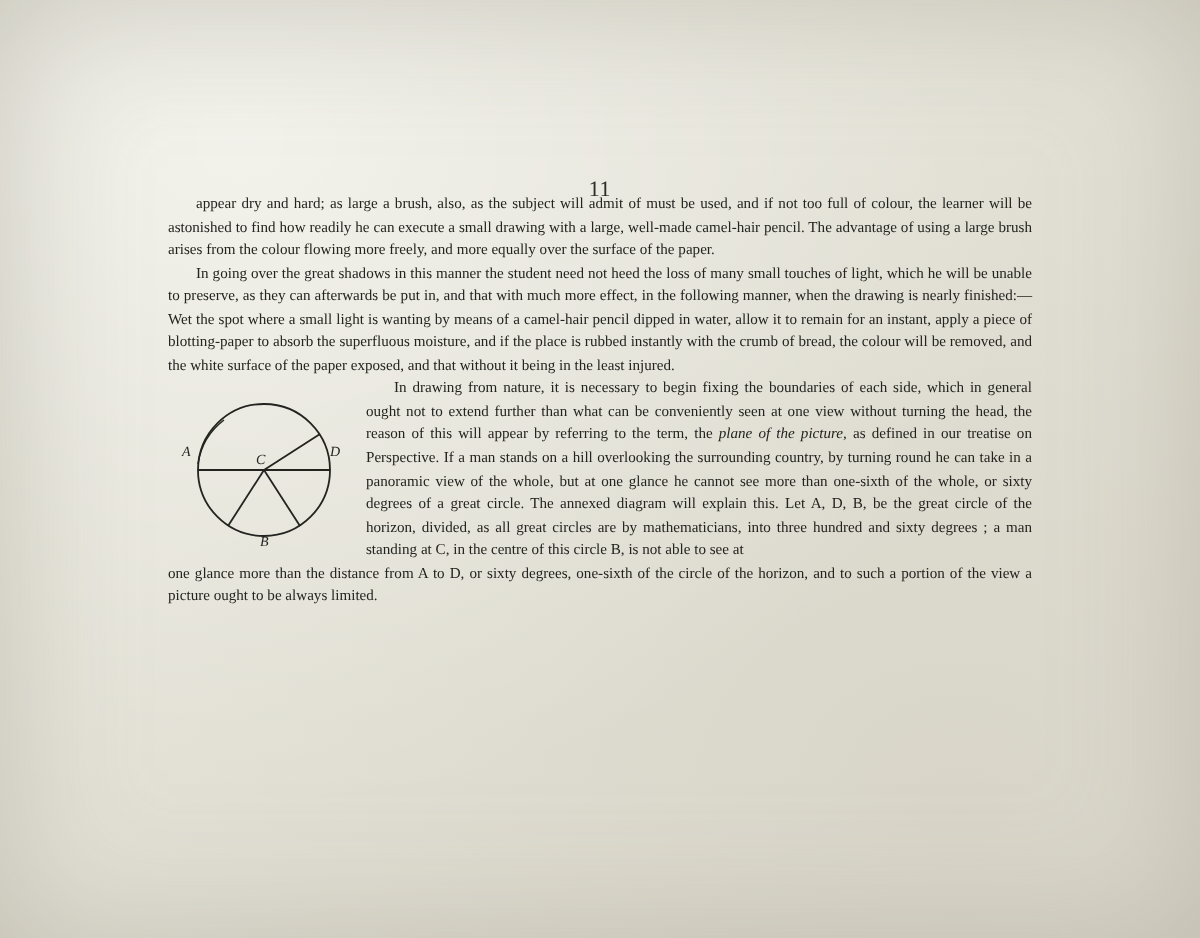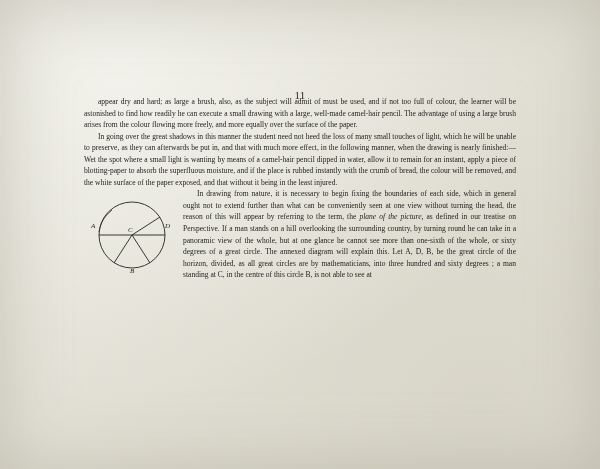--- a/index.html
+++ b/index.html
@@ -114,18 +114,19 @@
             <g fill="#23231f" font-family="Liberation Serif, serif" font-size="7" font-style="italic">
               <text x="1" y="37">A</text>
               <text x="75" y="37">D</text>
               <text x="38" y="41">C</text>
               <text x="40" y="82">B</text>
             </g>
           </svg>
         </span><span>In drawing from nature, it is necessary to begin fixing the boundaries of each side, which in general ought not to extend further than what can be conveniently seen at one view without turning the head, the reason of this will appear by referring to the term, the </span><span class="italic">plane of the picture,</span><span> as defined in our treatise on Perspective.   If a man stands on a hill overlooking the surrounding country, by turning round he can take in a panoramic view of the whole, but at one glance he cannot see more than one-sixth of the whole, or sixty degrees of a great circle.   The annexed diagram will explain this.   Let A, D, B, be the great circle of the horizon, divided, as all great circles are by mathematicians, into three hundred and sixty degrees ; a man standing at C, in the centre of this circle B, is not able to see at</span>
       </p>
 
+      <p class="tail" style="text-indent:0">one glance more than the distance from A to D, or sixty degrees, one-sixth of the circle of the horizon, and to such a portion of the view a picture ought to be always limited.</p>
 
     </div>
 
     <div class="vignette"></div>
   </div>
 </div>
 
 </body></html>

